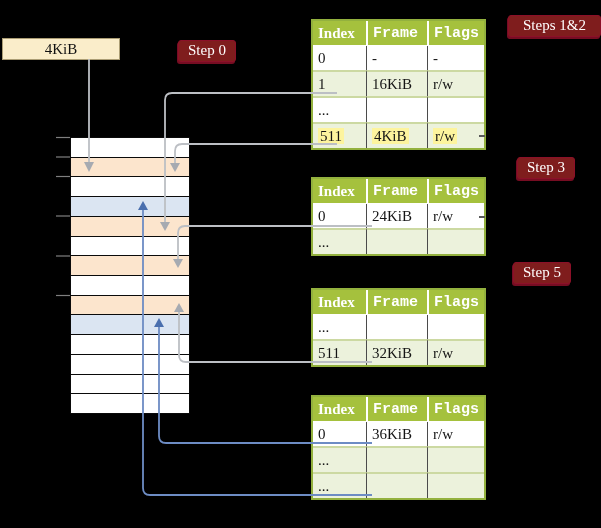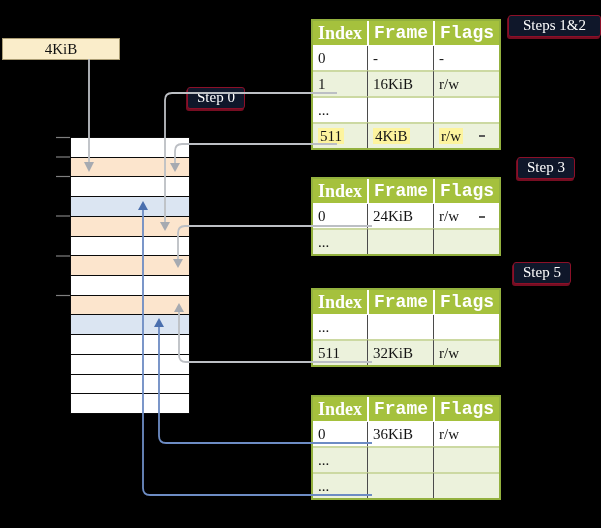--- a/index.html
+++ b/index.html
@@ -12,26 +12,26 @@
   
   .kib-box{
     position:absolute;left:2px;top:38px;width:116px;height:20px;
     background:#faedca;border:1px solid #ab9d74;
     display:flex;align-items:center;justify-content:center;
     font-size:15px;color:#111;z-index:2;
   }
 
   
   .step-label{
-    position:absolute;background:#0f172a;color:#fff;font-size:15px;
+    position:absolute;background:#7f1d1d;color:#fff;font-size:15px;
     padding:1px 9px 2px 9px;border-radius:3px;border:1px solid #8c1028;
     box-shadow:-1px 2px 0 #760d22;text-align:center;white-space:nowrap;
     z-index:2;box-sizing:border-box;
   }
-  #lbl-step0  {left:187px;top:40px;margin-top:47px;}
+  #lbl-step0  {left:178px;top:40px;}
   #lbl-steps12{left:508px;top:15px;width:93px;}
   #lbl-step3  {left:517px;top:157px;}
   #lbl-step4  {left:513px;top:262px;}
 
   
   .memory{
     position:absolute;left:70px;top:137px;width:120px;height:277px;
     border:1px solid #0a0a0a;box-sizing:border-box;
     display:flex;flex-direction:column;background:#fff;z-index:1;
   }
@@ -44,21 +44,21 @@
   
   .ptable{
     position:absolute;left:311px;border-collapse:separate;border-spacing:0;
     border:2px solid #93b13e;background:#fff;font-size:15px;color:#141414;
     table-layout:fixed;z-index:2;
   }
   #table-1{top:19px;}  #table-2{top:177px;}
   #table-3{top:288px;} #table-4{top:395px;}
   .ptable th{
     background:#a5c13d;color:#fff;font-weight:bold;text-align:left;
-    height:24px;padding:0 5px;border-bottom:1px solid #fff;font-size:18px;
+    height:24px;padding:0 5px;border-bottom:1px solid #fff;font-size:15px;
   }
   .ptable th + th{border-left:2px solid #fff;font-family:Liberation Mono, monospace;}
   .ptable td{height:24px;padding:0 5px;background:#fff;overflow:hidden;white-space:nowrap;}
   .ptable td + td{border-left:1px solid #4b4b4b;}
   .ptable tbody tr td{border-top:2px solid #ccd9a2;}
   .ptable tbody tr:first-child td{border-top:none;}
   .ptable tr.alt td{background:#ecf2dc;}
   .c1{width:43px;} .c2{width:49px;} .c3{width:42px;}
   .hl{background:#fdf49e;padding:0 2px;}
 

